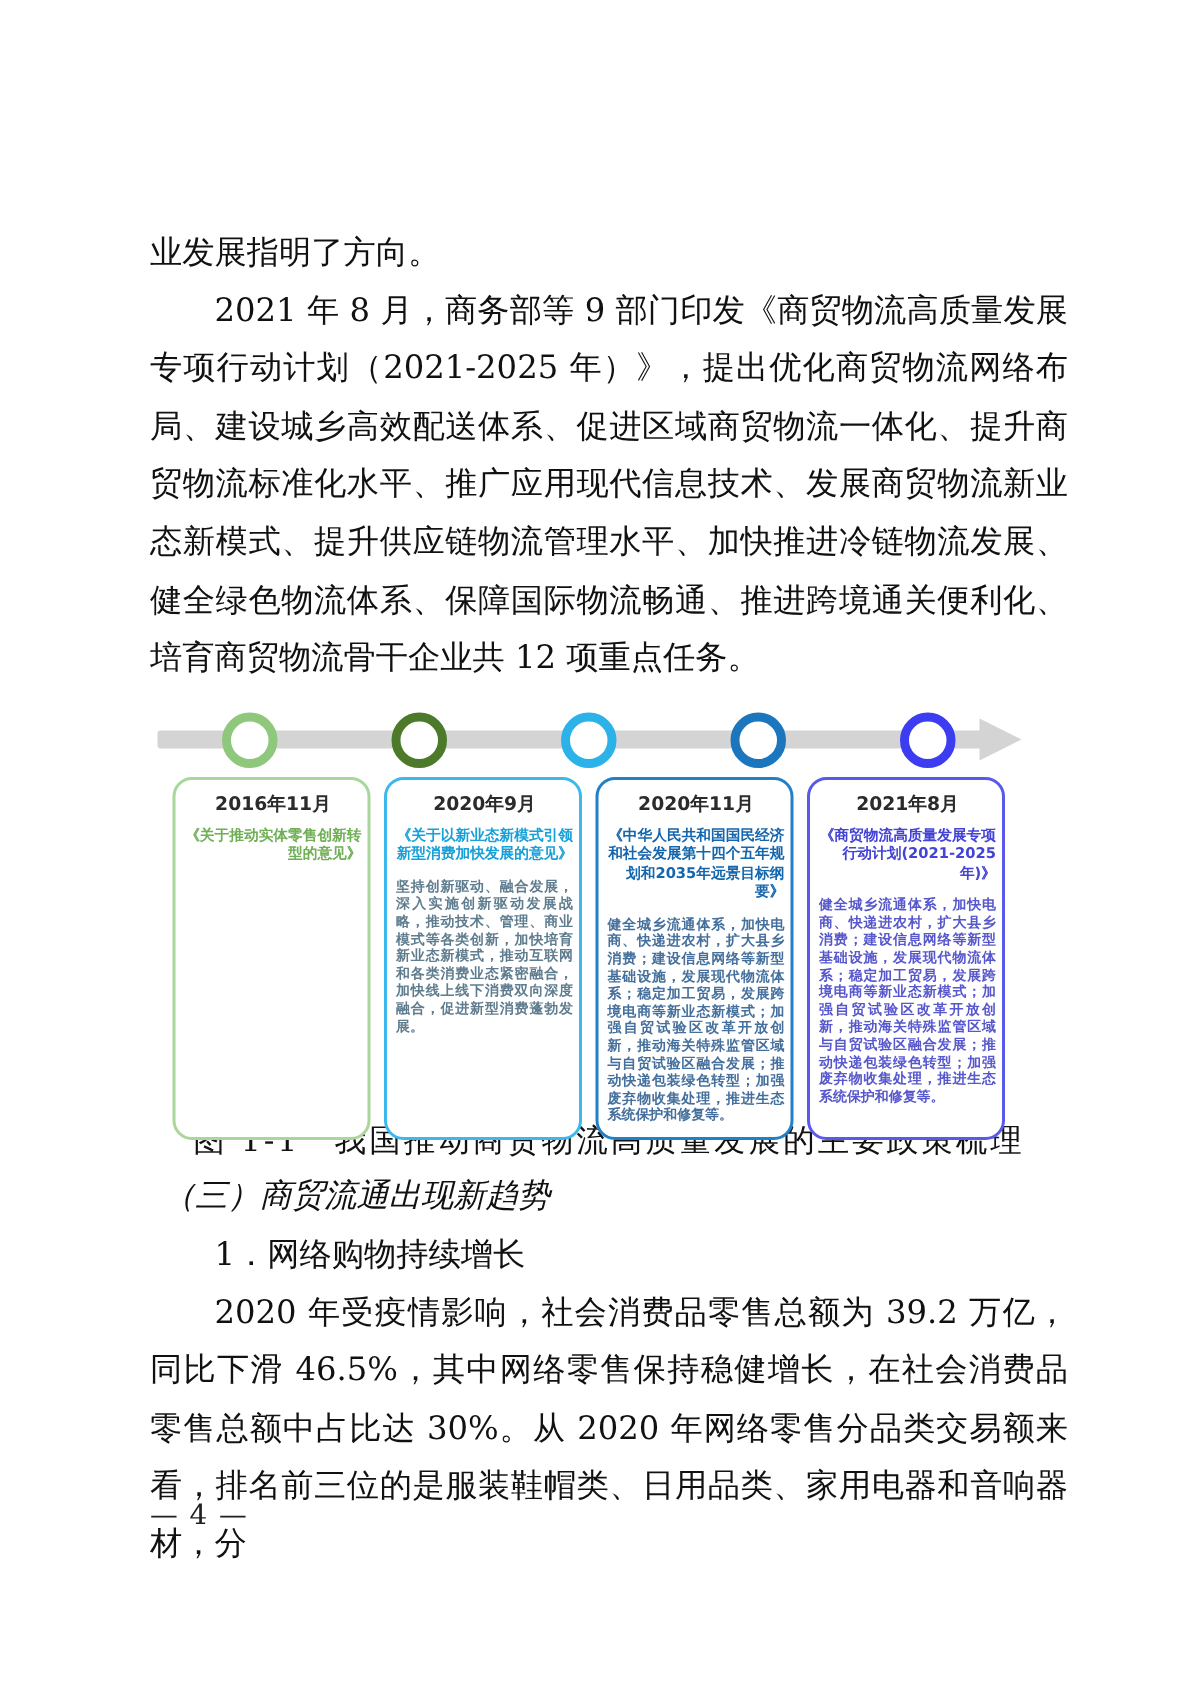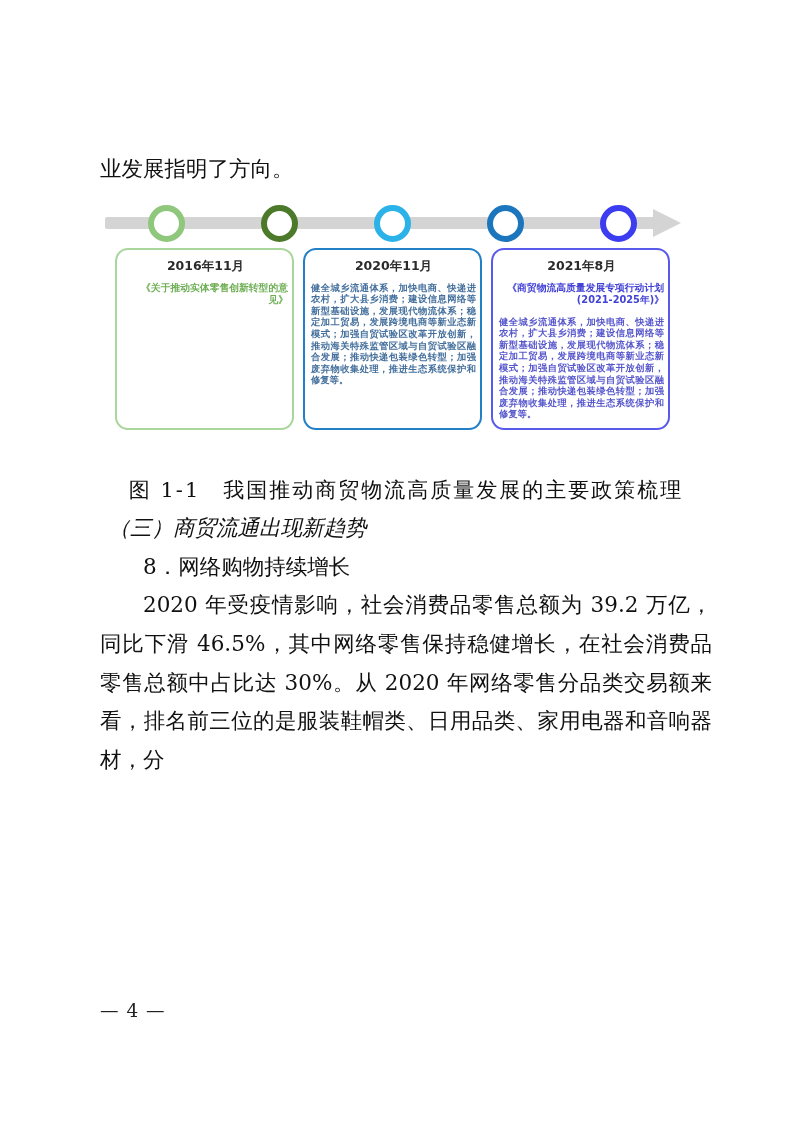--- a/index.html
+++ b/index.html
@@ -128,20 +128,21 @@
     letter-spacing:1px;
   }
 </style>
 </head>
 <body>
 
 <div class="page">
   <div class="content">
 
     <p class="para">业发展指明了方向。</p>
+    <p class="para indent">2021 年 8 月，商务部等 9 部门印发《商贸物流高质量发展专项行动计划（2021-2025 年）》，提出优化商贸物流网络布局、建设城乡高效配送体系、促进区域商贸物流一体化、提升商贸物流标准化水平、推广应用现代信息技术、发展商贸物流新业态新模式、提升供应链物流管理水平、加快推进冷链物流发展、健全绿色物流体系、保障国际物流畅通、推进跨境通关便利化、培育商贸物流骨干企业共 12 项重点任务。</p>
 
     <div class="diagram">
       <div class="arrow-bar" style="background: rgb(212, 212, 212);"></div>
       <div class="arrow-head" style="border-left-color: rgb(212, 212, 212);"></div>
 
       <div class="circles-row">
         <div class="circle-slot">
             <div class="ring" style="--ring: #8fc77d; --border: #a9d69b; --title: #6faf55; --body: #7dab66;"></div>
           </div>
         <div class="circle-slot">
@@ -159,36 +160,42 @@
       </div>
 
       <div class="cards-row">
 
         <div class="m-card" style="--ring: #8fc77d; --border: #a9d69b; --title: #6faf55; --body: #7dab66;">
           <div class="m-date">2016年11月</div>
           <div class="m-title">《关于推动实体零售创新转型的意见》</div>
         </div>
 
 
+        <div class="m-card" style="--ring: #2bb2e8; --border: #3cb9ec; --title: #18a0d8; --body: #5f7d8f;">
+          <div class="m-date">2020年9月</div>
+          <div class="m-title">《关于以新业态新模式引领新型消费加快发展的意见》</div>
+          <div class="m-body">坚持创新驱动、融合发展，深入实施创新驱动发展战略，推动技术、管理、商业模式等各类创新，加快培育新业态新模式，推动互联网和各类消费业态紧密融合，加快线上线下消费双向深度融合，促进新型消费蓬勃发展。</div>
+        </div>
 
         <div class="m-card" style="--ring: #1c76bd; --border: #2280c6; --title: #1566ad; --body: #45709d;">
           <div class="m-date">2020年11月</div>
+          <div class="m-title">《中华人民共和国国民经济和社会发展第十四个五年规划和2035年远景目标纲要》</div>
           <div class="m-body">健全城乡流通体系，加快电商、快递进农村，扩大县乡消费；建设信息网络等新型基础设施，发展现代物流体系；稳定加工贸易，发展跨境电商等新业态新模式；加强自贸试验区改革开放创新，推动海关特殊监管区域与自贸试验区融合发展；推动快递包装绿色转型；加强废弃物收集处理，推进生态系统保护和修复等。</div>
         </div>
 
         <div class="m-card" style="--ring: #3c3cf0; --border: #5a5aea; --title: #4343d6; --body: #5858cd;">
           <div class="m-date">2021年8月</div>
           <div class="m-title">《商贸物流高质量发展专项行动计划(2021-2025年)》</div>
           <div class="m-body">健全城乡流通体系，加快电商、快递进农村，扩大县乡消费；建设信息网络等新型基础设施，发展现代物流体系；稳定加工贸易，发展跨境电商等新业态新模式；加强自贸试验区改革开放创新，推动海关特殊监管区域与自贸试验区融合发展；推动快递包装绿色转型；加强废弃物收集处理，推进生态系统保护和修复等。</div>
         </div>
 
       </div>
     </div>
 
     <p class="figure-caption">图 1-1　我国推动商贸物流高质量发展的主要政策梳理</p>
     <p class="section-heading">（三）商贸流通出现新趋势</p>
-    <p class="sub-heading">8．网络购物持续增长</p>
+    <p class="sub-heading">1．网络购物持续增长</p>
     <p class="para indent">2020 年受疫情影响，社会消费品零售总额为 39.2 万亿，同比下滑 46.5%，其中网络零售保持稳健增长，在社会消费品零售总额中占比达 30%。从 2020 年网络零售分品类交易额来看，排名前三位的是服装鞋帽类、日用品类、家用电器和音响器材，分</p>
 
   </div>
 
   <div class="footer">— 4 —</div>
 </div>
 
 </body></html>

